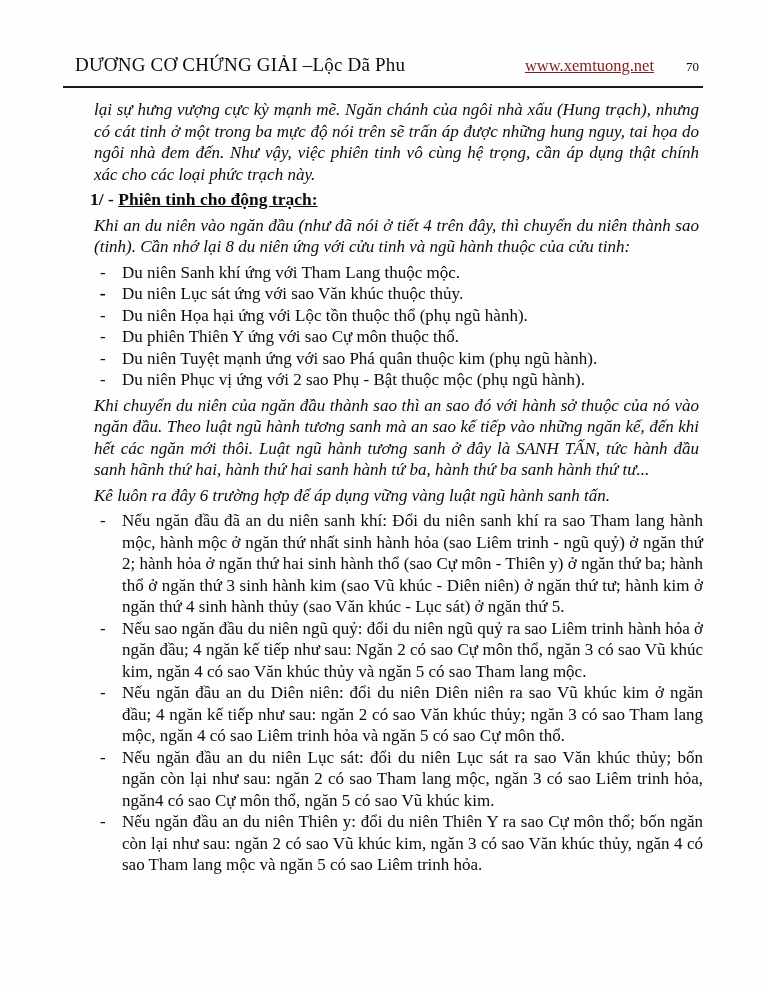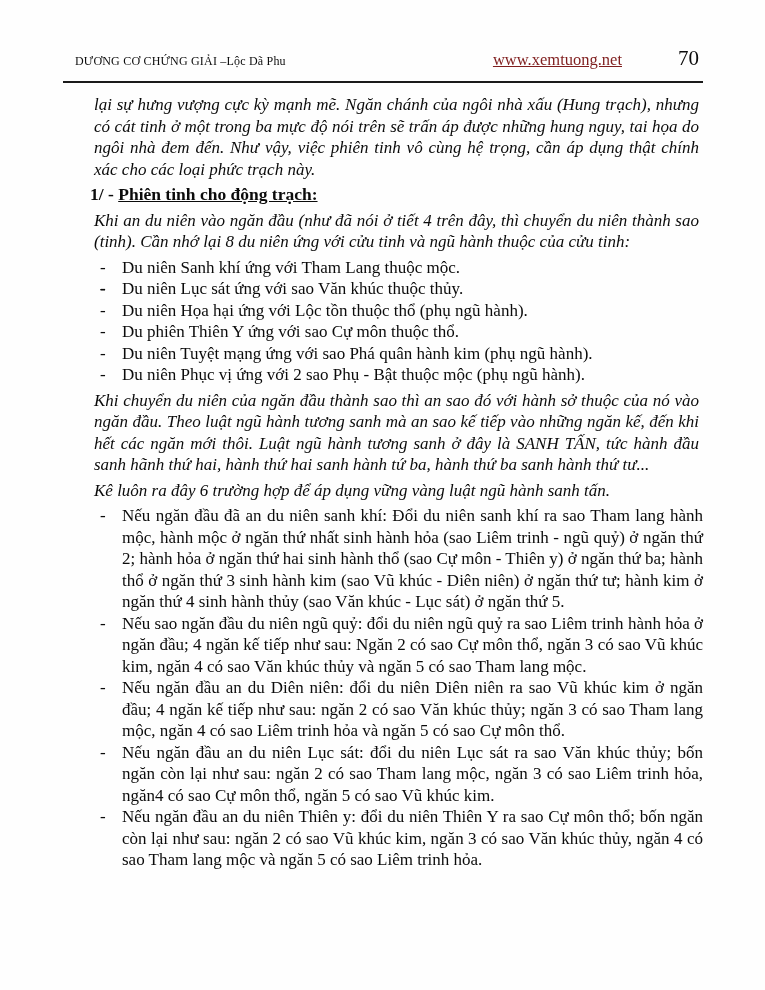--- a/index.html
+++ b/index.html
@@ -7,30 +7,30 @@
   body { font-family: "Liberation Serif", "DejaVu Serif", serif; color: #0b0b0b; }
 
   .page { width: 765px; height: 990px; padding: 38px 62px 0 63px; background: #fefefe; }
 
   
   .header-row {
     display: flex; align-items: baseline;
     padding-left: 12px; padding-right: 4px;
   }
   .header-title {
-    font-size: 12px; letter-spacing: 0.2px; white-space: nowrap;
+    font-size: 19px; letter-spacing: 0.2px; white-space: nowrap;
     flex: 1 1 auto;
     margin-top: 16px;
   }
   .header-link {
     font-size: 16.5px; color: #7f1d1d; text-decoration: underline;
     white-space: nowrap; cursor: pointer;
   }
   .header-pagenum {
-    font-size: 21px; margin-left: 56px; white-space: nowrap;
+    font-size: 13px; margin-left: 32px; white-space: nowrap;
   }
   .header-rule {
     margin-top: 10px; border: 0; border-top: 2.4px solid #1a1a1a; width: 100%;
   }
 
   
   .doc-body {
     padding: 7px 0 0 27px;
     font-size: 17px; line-height: 21.5px; text-align: justify;
   }
@@ -68,21 +68,21 @@
 
     <p class="para">Khi an du niên vào ngăn đầu (như đã nói ở tiết 4 trên đây, thì chuyển du niên thành sao (tinh). Cần nhớ lại 8 du niên ứng với cửu tinh và ngũ hành thuộc của cửu tinh:</p>
 
     <div class="dash-list">
       <div class="dash-item"><span class="dash-marker">-</span><span>Du niên Sanh khí ứng với Tham Lang thuộc mộc.</span></div>
       <div class="dash-item"><span class="dash-marker">-</span></div>
       <div class="dash-item"><span class="dash-marker">-</span></div>
       <div class="dash-item"><span class="dash-marker">-</span><span>Du niên Lục sát ứng với sao Văn khúc thuộc thủy.</span></div>
       <div class="dash-item"><span class="dash-marker">-</span><span>Du niên Họa hại ứng với Lộc tồn thuộc thổ (phụ ngũ hành).</span></div>
       <div class="dash-item"><span class="dash-marker">-</span><span>Du phiên Thiên Y ứng với sao Cự môn thuộc thổ.</span></div>
-      <div class="dash-item"><span class="dash-marker">-</span><span>Du niên Tuyệt mạng ứng với sao Phá quân hành kim (phụ ngũ hành).</span></div>
+      <div class="dash-item"><span class="dash-marker">-</span><span>Du niên Tuyệt mạnh ứng với sao Phá quân thuộc kim (phụ ngũ hành).</span></div>
       <div class="dash-item"><span class="dash-marker">-</span><span>Du niên Phục vị ứng với 2 sao Phụ - Bật thuộc mộc (phụ ngũ hành).</span></div>
     </div>
 
 
     <p class="para">Khi chuyển du niên của ngăn đầu thành sao thì an sao đó với hành sở thuộc của nó vào ngăn đầu. Theo luật ngũ hành tương sanh mà an sao kế tiếp vào những ngăn kế, đến khi hết các ngăn mới thôi. Luật ngũ hành tương sanh ở đây là SANH TẤN, tức hành đầu sanh hãnh thứ hai, hành thứ hai sanh hành tứ ba, hành thứ ba sanh hành thứ tư...</p>
 
     <p class="para">Kê luôn ra đây 6 trường hợp để áp dụng vững vàng luật ngũ hành sanh tấn.</p>
 
     <div class="dash-list">
       <div class="dash-item"><span class="dash-marker">-</span><span>Nếu ngăn đầu đã an du niên sanh khí: Đổi du niên sanh khí ra sao Tham lang hành mộc, hành mộc ở ngăn thứ nhất sinh hành hỏa (sao Liêm trinh - ngũ quỷ) ở ngăn thứ 2; hành hỏa ở ngăn thứ hai sinh hành thổ (sao Cự môn - Thiên y) ở ngăn thứ ba; hành thổ ở ngăn thứ 3 sinh hành kim (sao Vũ khúc - Diên niên) ở ngăn thứ tư; hành kim ở ngăn thứ 4 sinh hành thủy (sao Văn khúc - Lục sát) ở ngăn thứ 5.</span></div>

